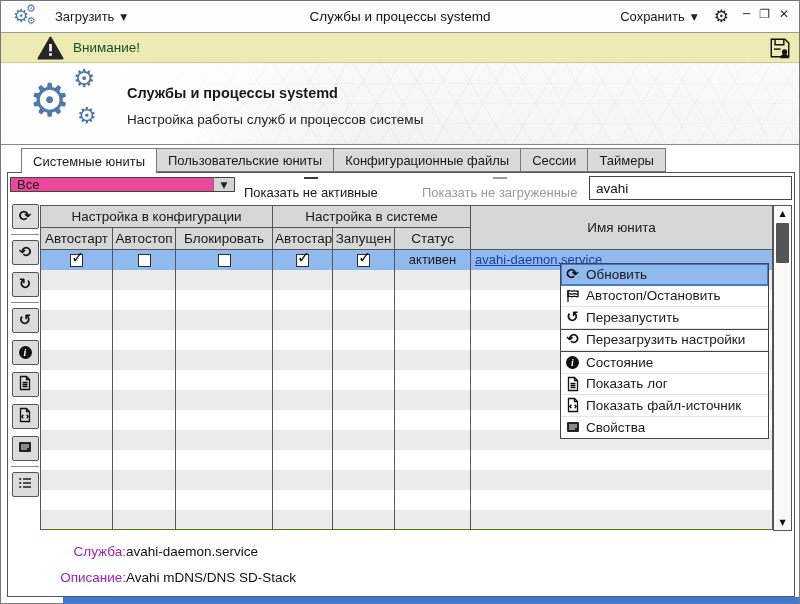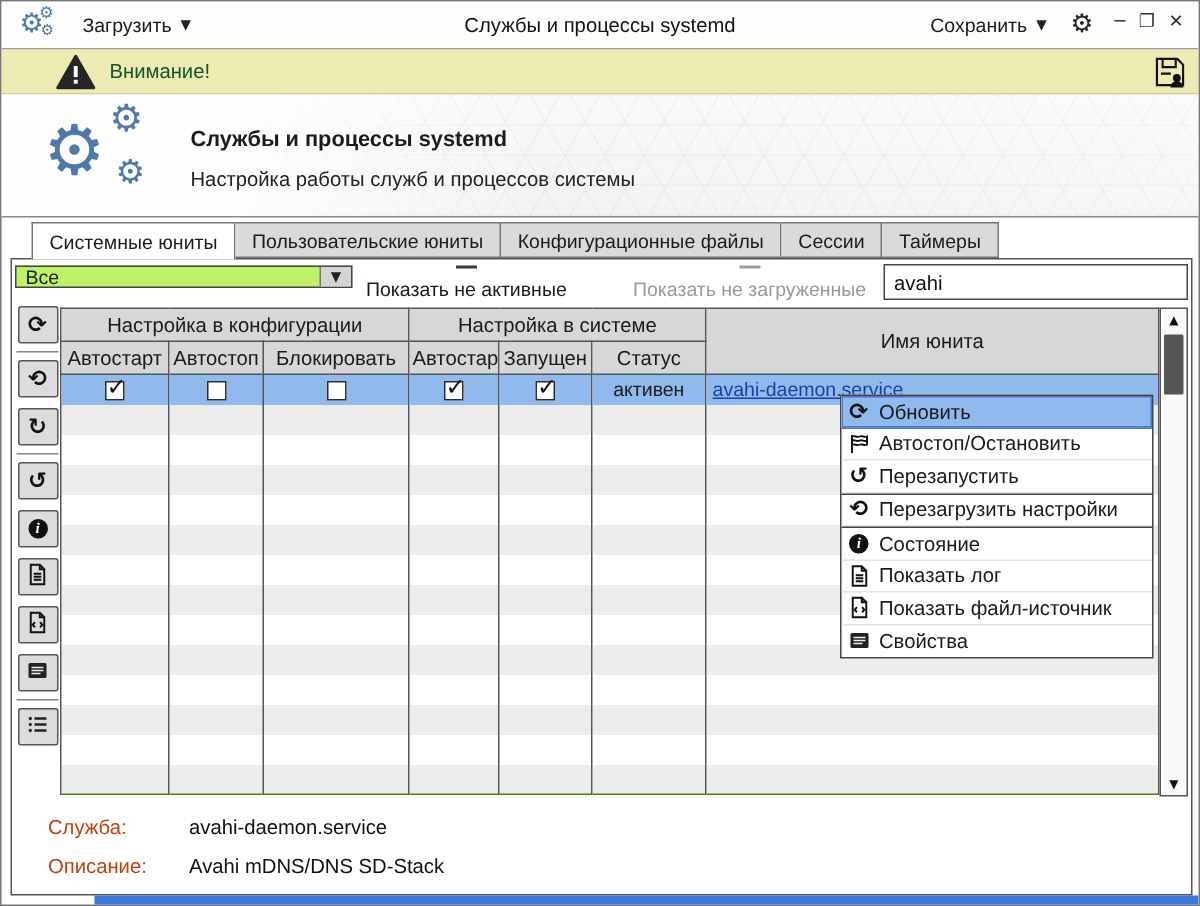--- a/index.html
+++ b/index.html
@@ -48,21 +48,21 @@
   .tabbar { position:absolute; left:20px; top:147px; display:flex; z-index:3; }
   .tab { height:24px; background:#dadada; border:1px solid #777; border-left:none; display:flex; align-items:center; padding:0 11px; white-space:nowrap; }
   .tab:first-child { border-left:1px solid #777; }
   .tab.active { background:#fff; height:25px; border-bottom:none; border-left:1px solid #777; }
 
   
   .panel { position:absolute; left:6px; top:171px; width:788px; height:425px; border:1px solid #555; background:#fff; }
 
   
   .filter-row { position:absolute; left:0; top:0; right:0; height:30px; }
-  .combo { position:absolute; left:2px; top:4px; width:225px; height:15px; border:1px solid #444; background:#bef264; display:flex; align-items:center; }
+  .combo { position:absolute; left:2px; top:4px; width:225px; height:15px; border:1px solid #444; background:#ec4899; display:flex; align-items:center; }
   .combo .combo-val { padding-left:6px; flex:1; }
   .combo .combo-btn { width:21px; height:100%; background:#d4d4d4; border-left:1px solid #777; display:flex; align-items:center; justify-content:center; font-size:9px; color:#222; font-family:"DejaVu Sans",sans-serif;}
   .chk-group { position:absolute; top:4px; height:23px; display:flex; align-items:center; gap:6px;flex-direction:column; }
   .chk1 { left:236px; } .chk2 { left:414px; }
   .chkbox { width:14px; height:14px; border:1.5px solid #3a3a3a; background:#fff; }
   .chk2 .chkbox { border-color:#9c9c9c; }
   .chk2 .chklabel { color:#999; }
   .search-input { position:absolute; left:581px; top:3px; width:203px; height:24px; border:1px solid #444; padding:0 6px; font-size:13.5px; font-family:"Liberation Sans",sans-serif; color:#111; }
 
   
@@ -87,21 +87,21 @@
 
   
   .vscroll { position:absolute; right:2px; top:32px; width:19px; height:326px; border:1px solid #555; background:#fafafa; }
   .vs-arrow { position:absolute; left:0; right:0; text-align:center; font-size:8px; color:#111; font-family:"DejaVu Sans",sans-serif; }
   .vs-up { top:3px; } .vs-down { bottom:3px; }
   .vs-thumb { position:absolute; left:2px; right:2px; top:17px; height:40px; background:#555; border-radius:1px; }
 
   
   .details { position:absolute; left:24px; top:371px; }
   .det-row { display:flex; margin-bottom:11px; font-size:13.5px; }
-  .det-label { width:94px; color:#c2410c; }
+  .det-label { width:94px; color:#a21caf;text-align:right; }
   .det-value { color:#111; }
 
   
   .ctx-menu { position:absolute; left:559px; top:262px; width:209px; background:#fff; border:1px solid #444; z-index:10; }
   .menu-item { height:21.5px; display:flex; align-items:center; gap:5px; padding:0 4px 0 3px; font-size:13.5px; border-bottom:1px solid #e4e4e4; white-space:nowrap; }
   .menu-item:last-child { border-bottom:none; }
   .menu-item.hl { background:#8fb9ef; box-shadow: inset 0 0 0 1px #4a78c8; border-bottom-color:#4a78c8; }
   .menu-item .mi-icon { width:17px; display:flex; justify-content:center; }
   .menu-sep { height:1px; background:#444; }
   .mi-icon .g { font-size:15px; }

